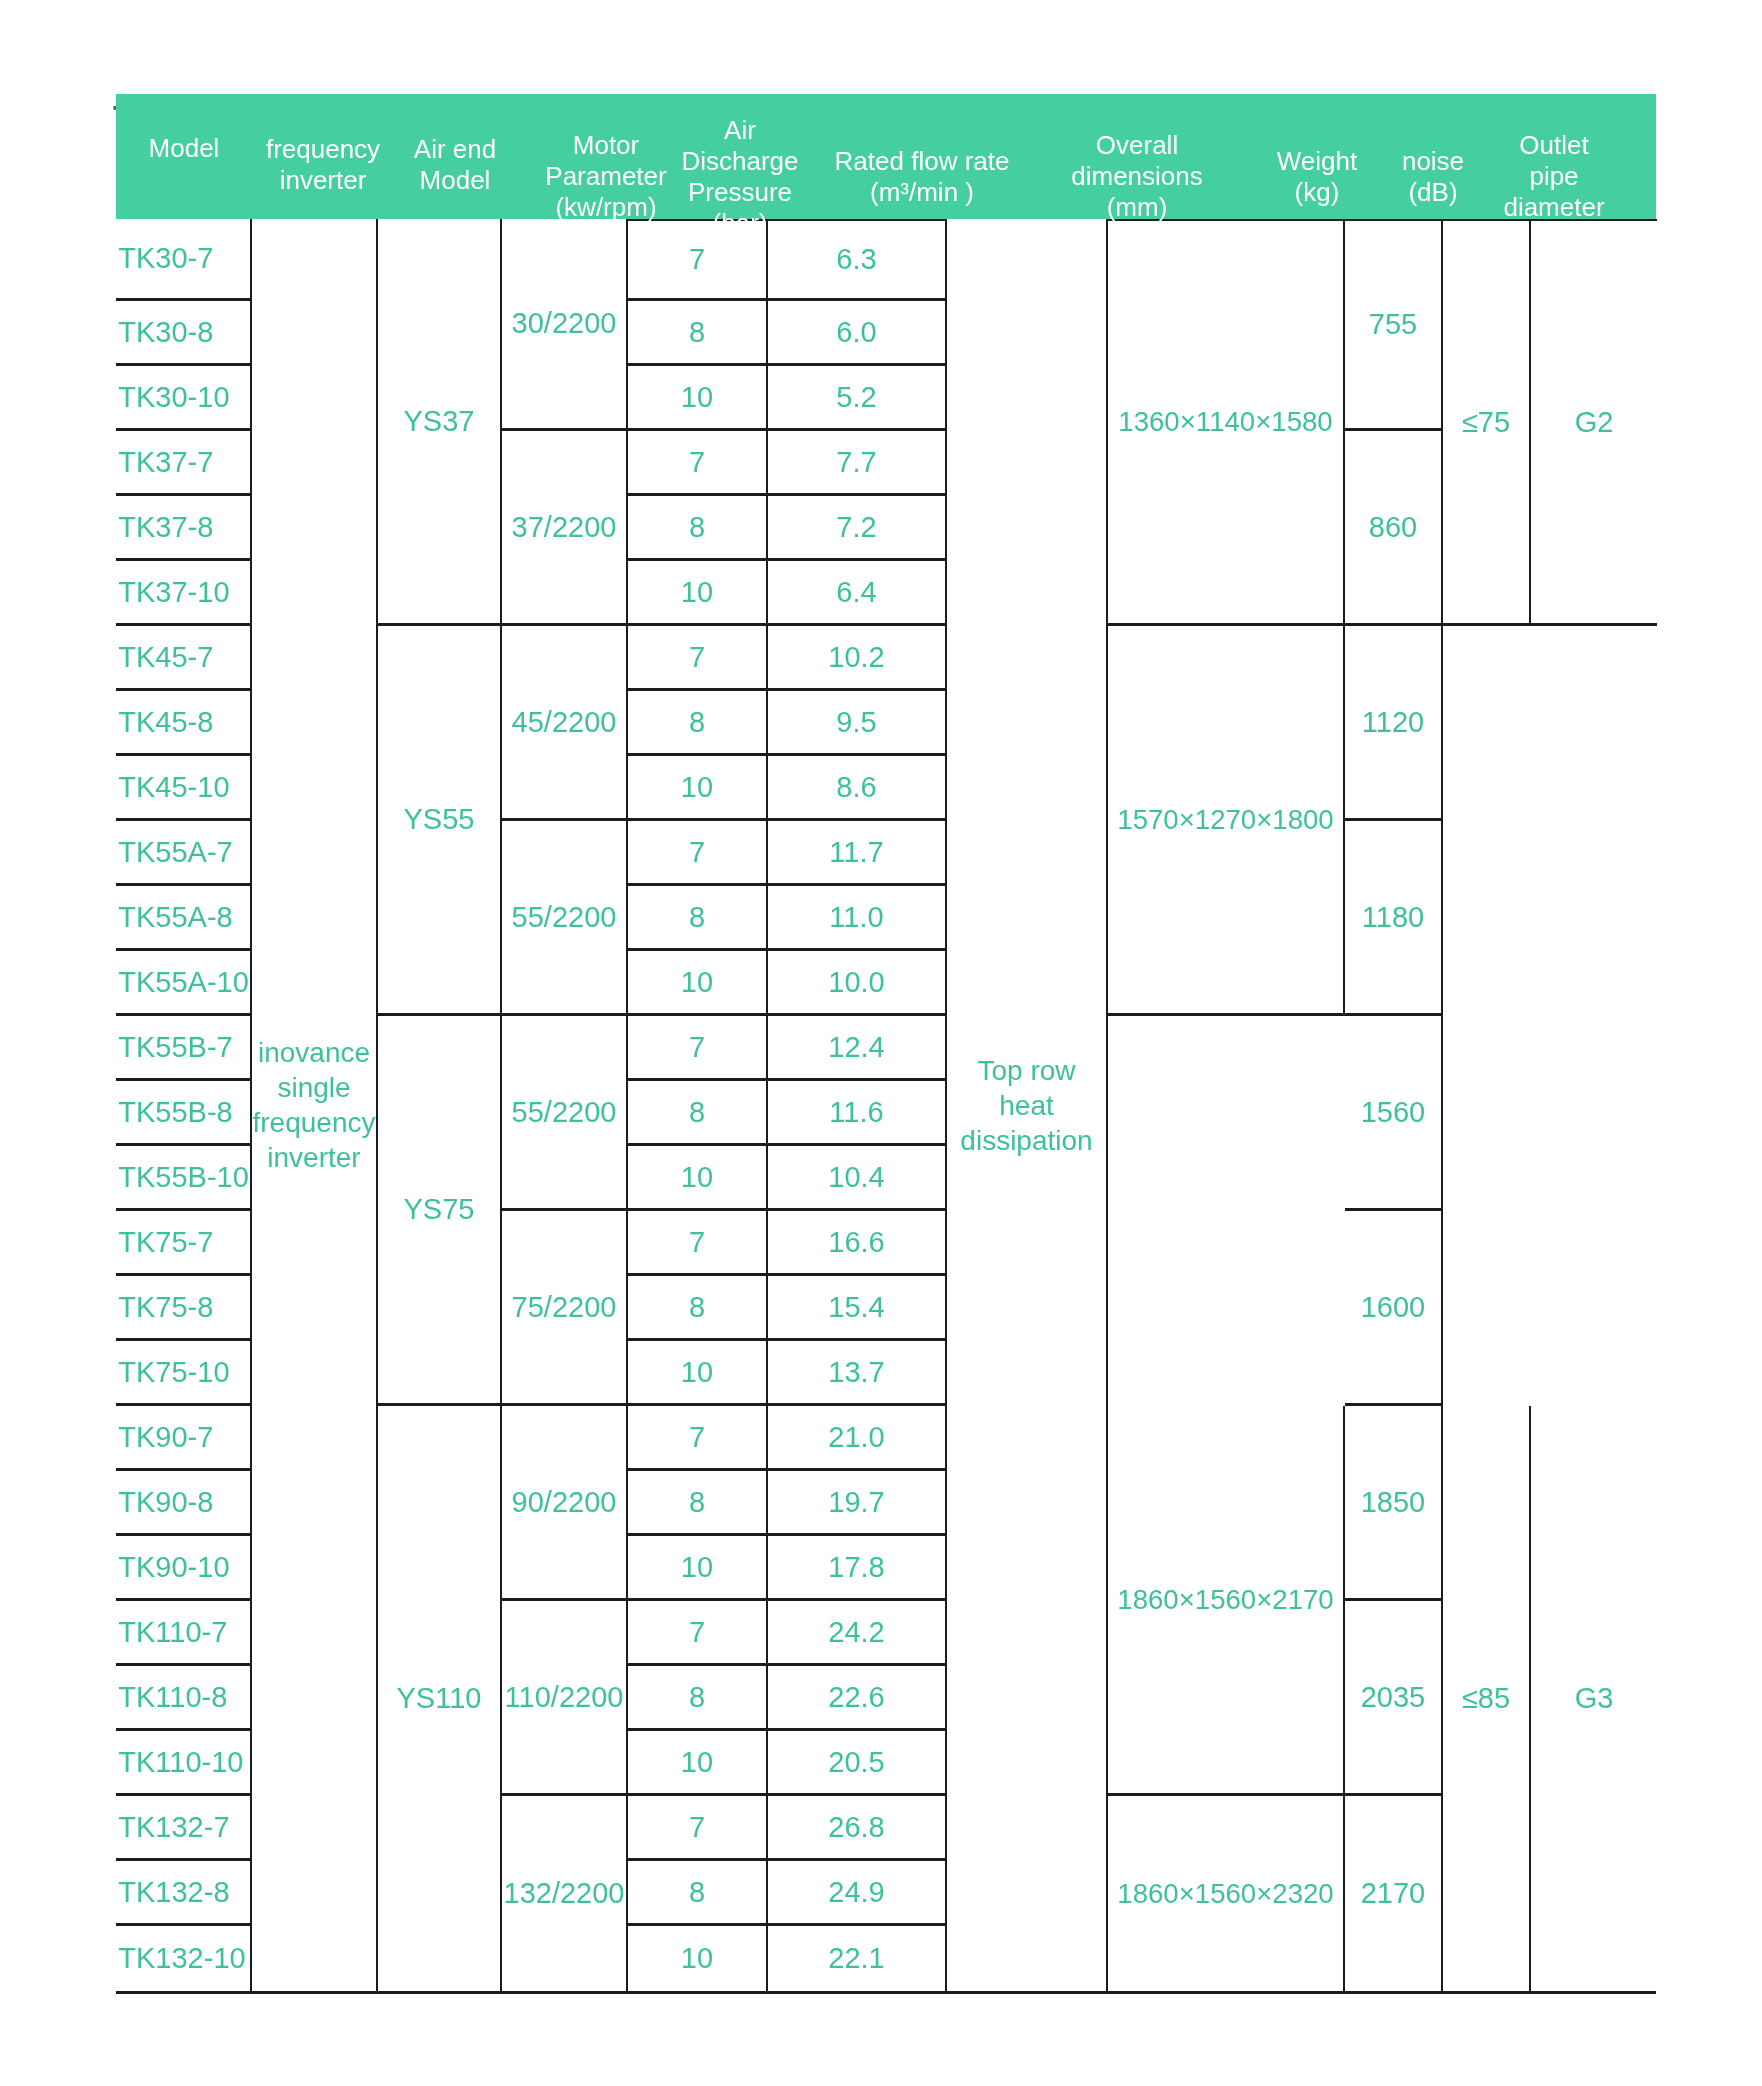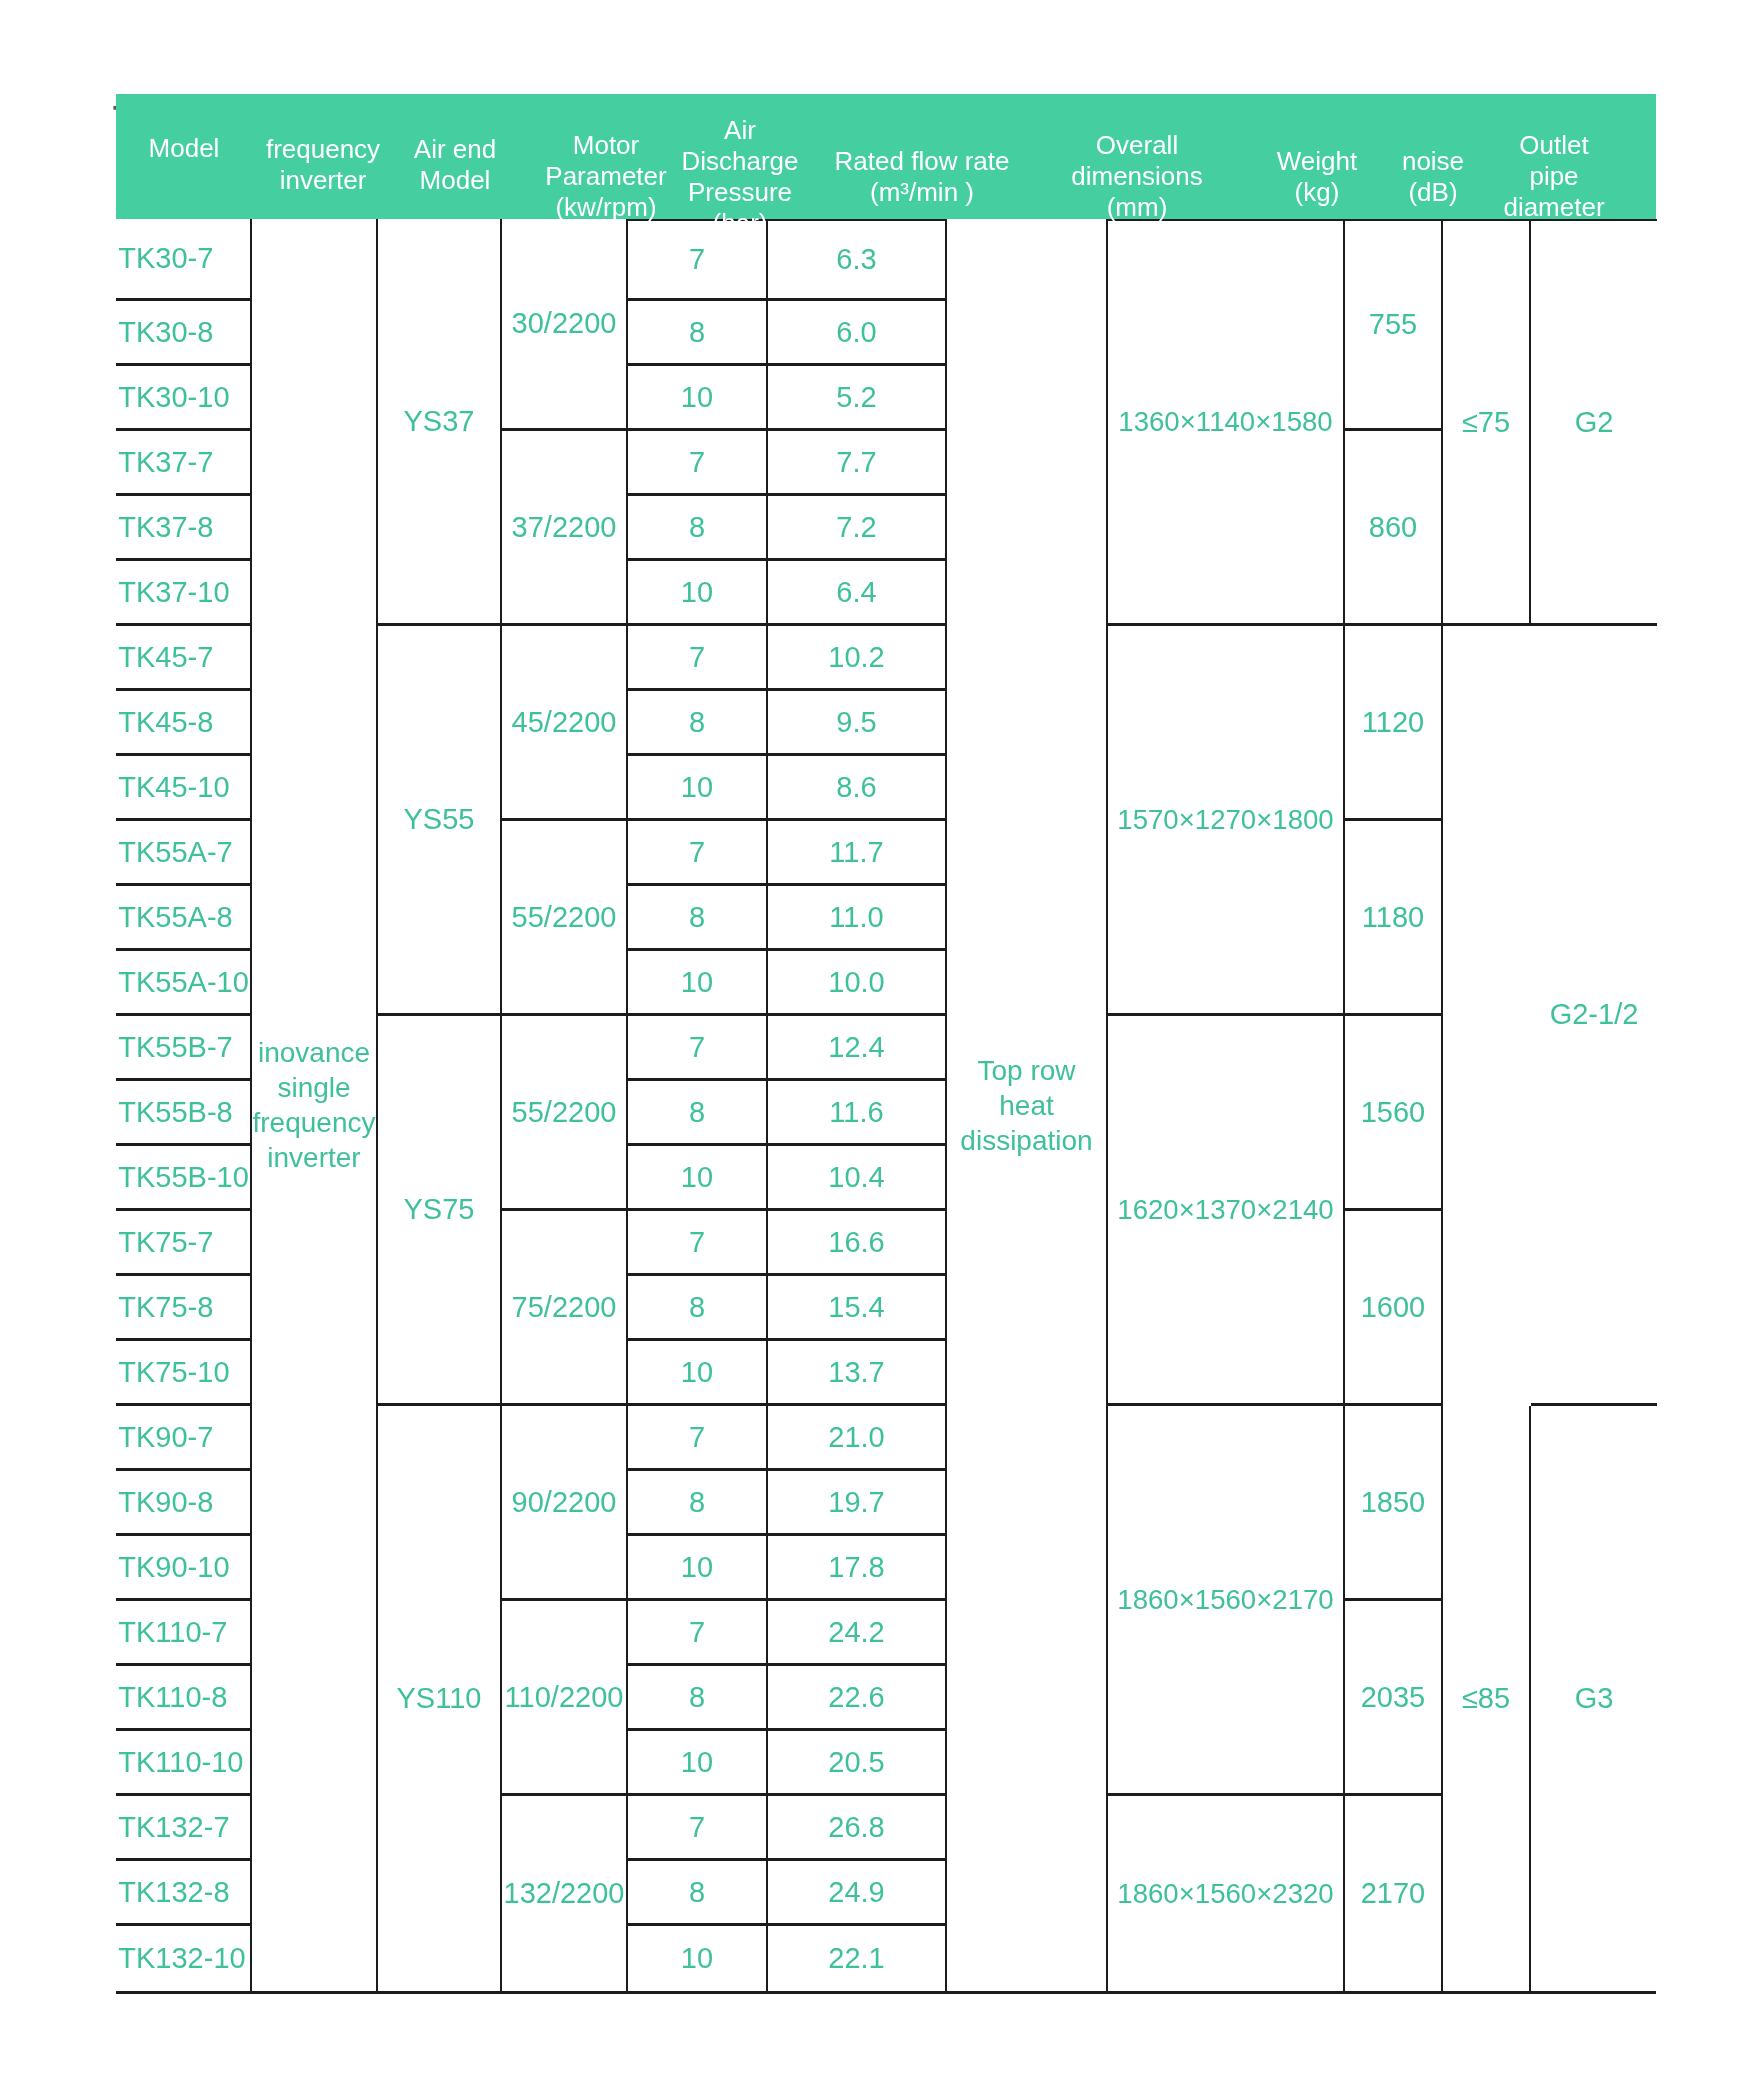--- a/index.html
+++ b/index.html
@@ -199,33 +199,31 @@
         <div class="c br" style="grid-area: 27 / 6 / span 1;">22.1</div>
         <div class="c br" style="grid-area: 1 / 7 / span 27;">
           <div class="ml">
             <div>Top row</div>
             <div>heat</div>
             <div>dissipation</div>
           </div>
         </div>
         <div class="c br dims bb bt" style="grid-area: 1 / 8 / span 6;">1360×1140×1580</div>
         <div class="c br dims bb" style="grid-area: 7 / 8 / span 6;">1570×1270×1800</div>
-        <div class="c br dims bb" style="grid-area: 13 / 8 / span 6;">1620×1370×2140</div>
         <div class="c br dims bb" style="grid-area: 19 / 8 / span 6;">1860×1560×2170</div>
         <div class="c br dims" style="grid-area: 25 / 8 / span 3;">1860×1560×2320</div>
         <div class="c br bb bt" style="grid-area: 1 / 9 / span 3;">755</div>
         <div class="c br bb" style="grid-area: 4 / 9 / span 3;">860</div>
         <div class="c br bb" style="grid-area: 7 / 9 / span 3;">1120</div>
         <div class="c br bb" style="grid-area: 10 / 9 / span 3;">1180</div>
         <div class="c br bb" style="grid-area: 13 / 9 / span 3;">1560</div>
         <div class="c br bb" style="grid-area: 16 / 9 / span 3;">1600</div>
         <div class="c br bb" style="grid-area: 19 / 9 / span 3;">1850</div>
         <div class="c br bb" style="grid-area: 22 / 9 / span 3;">2035</div>
         <div class="c br" style="grid-area: 25 / 9 / span 3;">2170</div>
         <div class="c br bb bt" style="grid-area: 1 / 10 / span 6;">≤75</div>
         <div class="c br" style="grid-area: 19 / 10 / span 9;">≤85</div>
         <div class="c bb bt" style="grid-area: 1 / 11 / span 6;">G2</div>
-        <div class="c bb" style="grid-area: 7 / 11 / span 12;">G2-1/2</div>
         <div class="c " style="grid-area: 19 / 11 / span 9;">G3</div>
       </div>
   </div>
 </div>
 
 
 </body></html>

